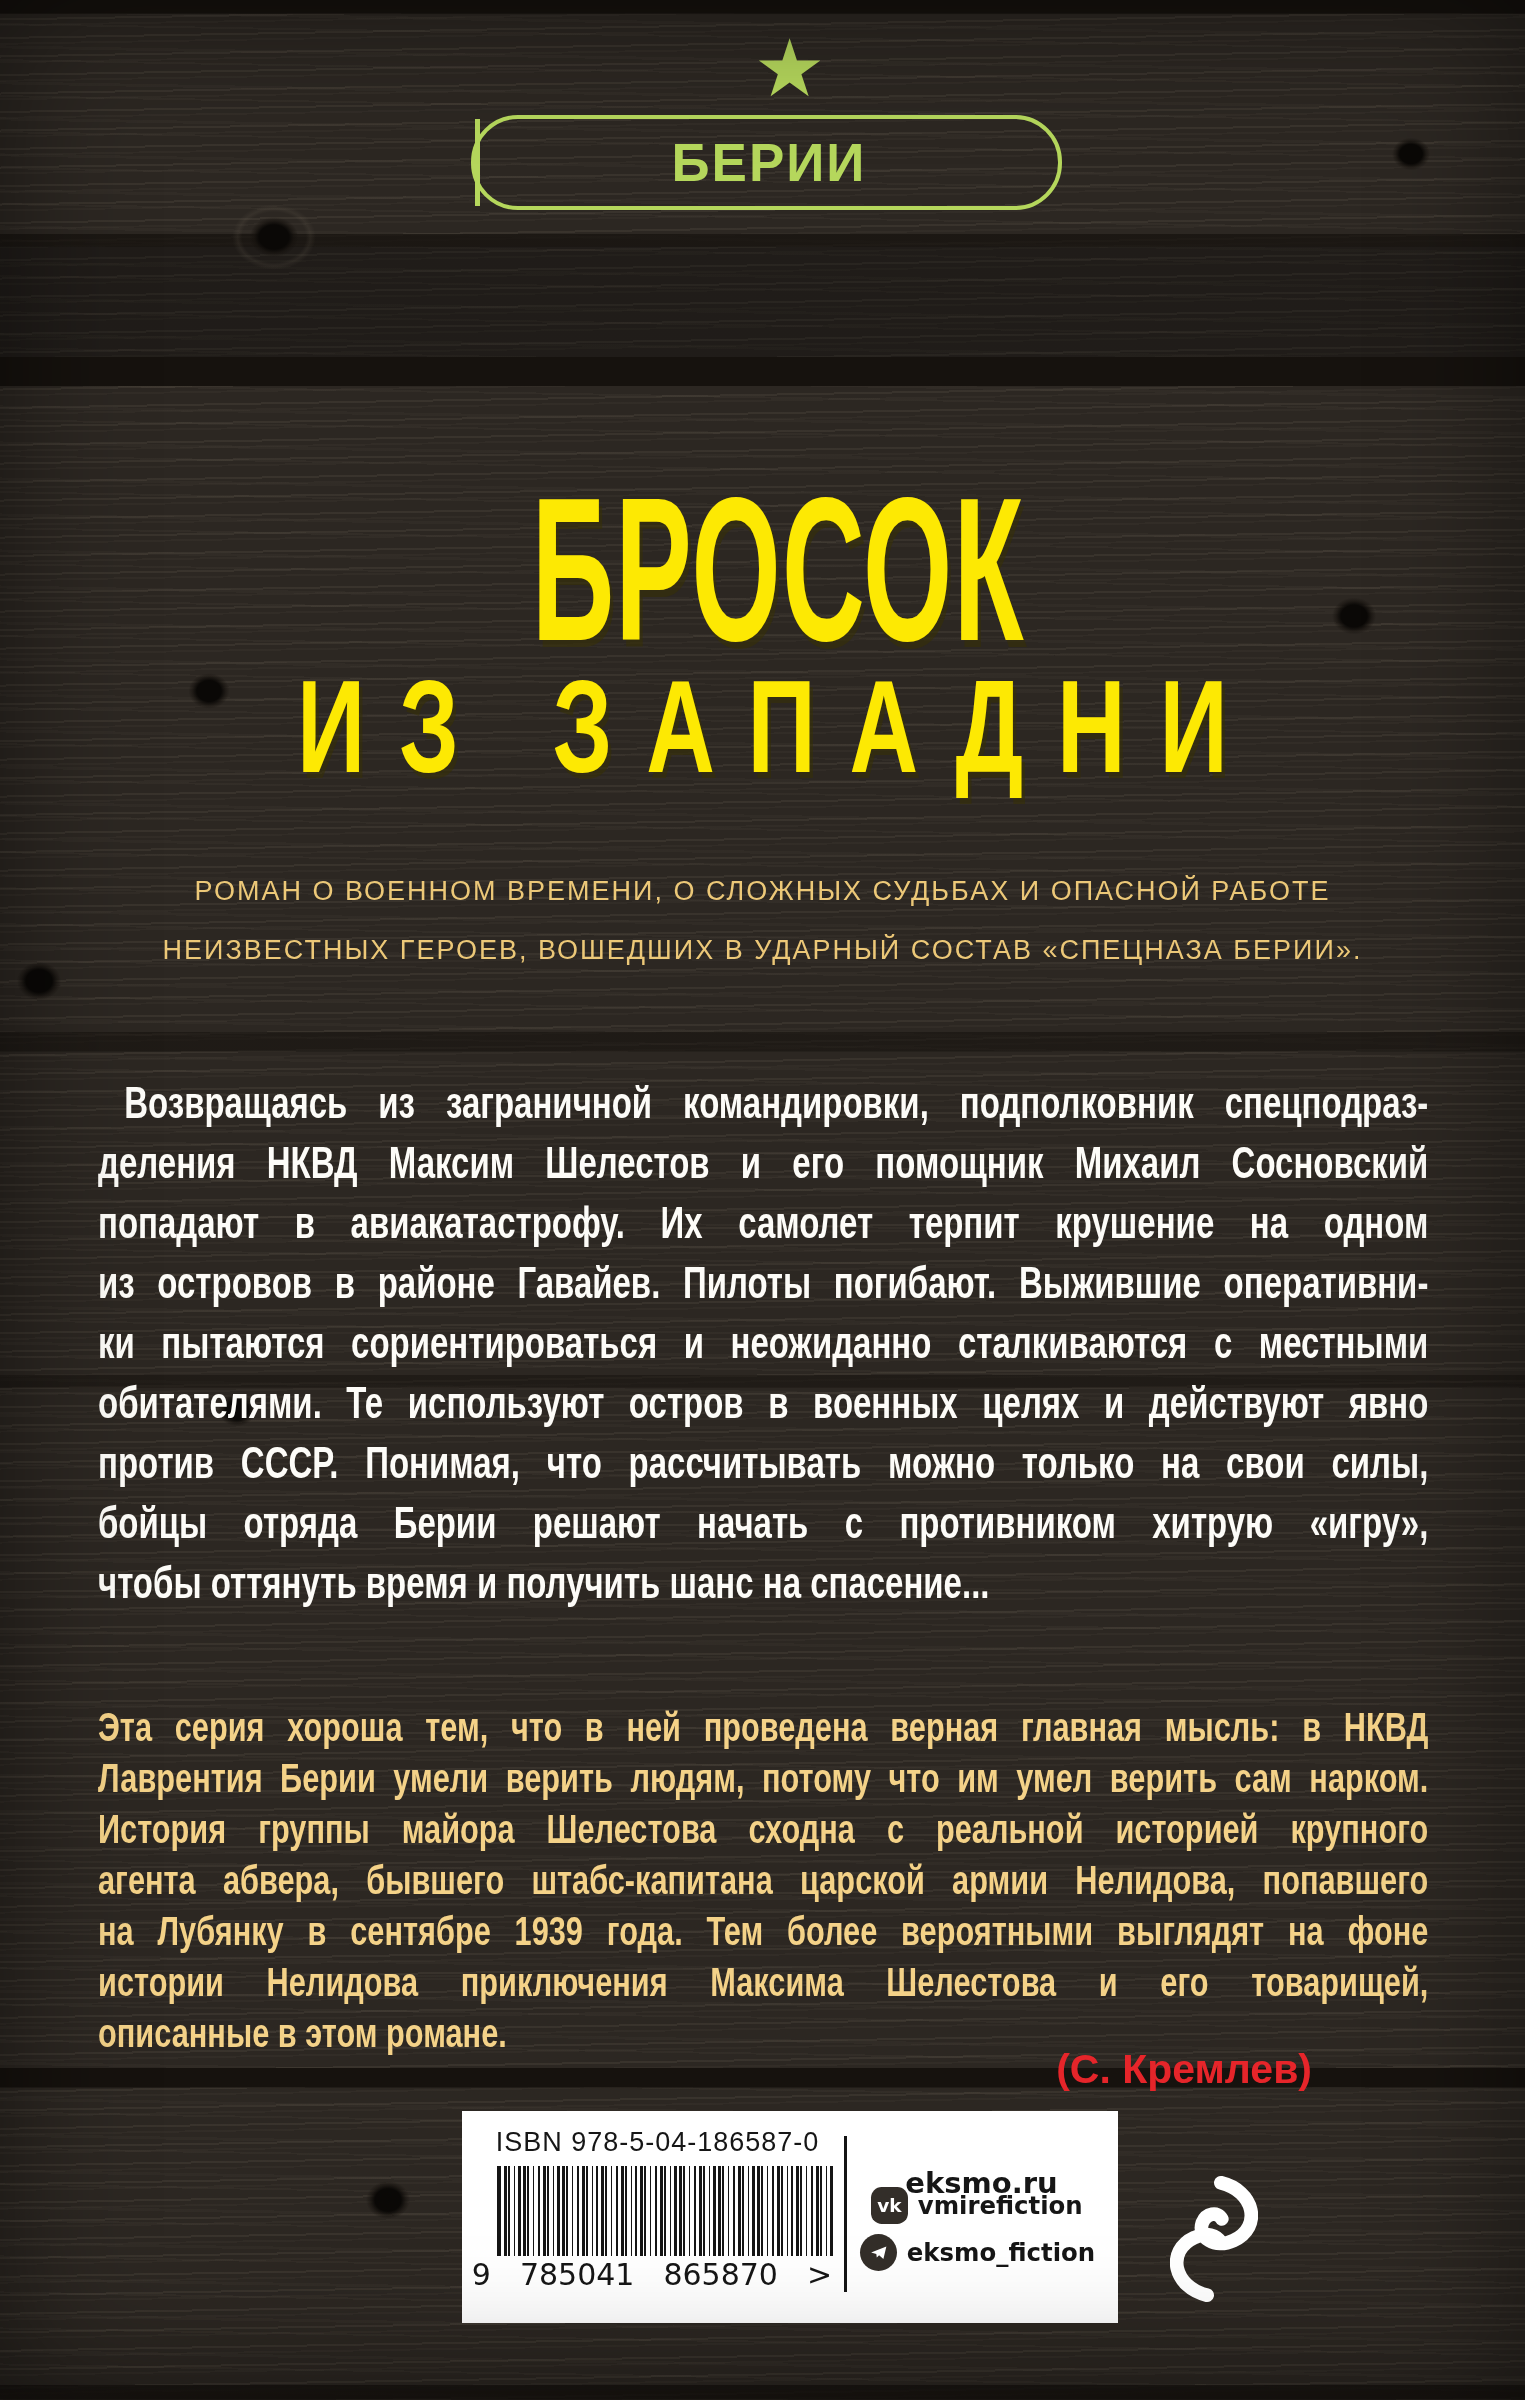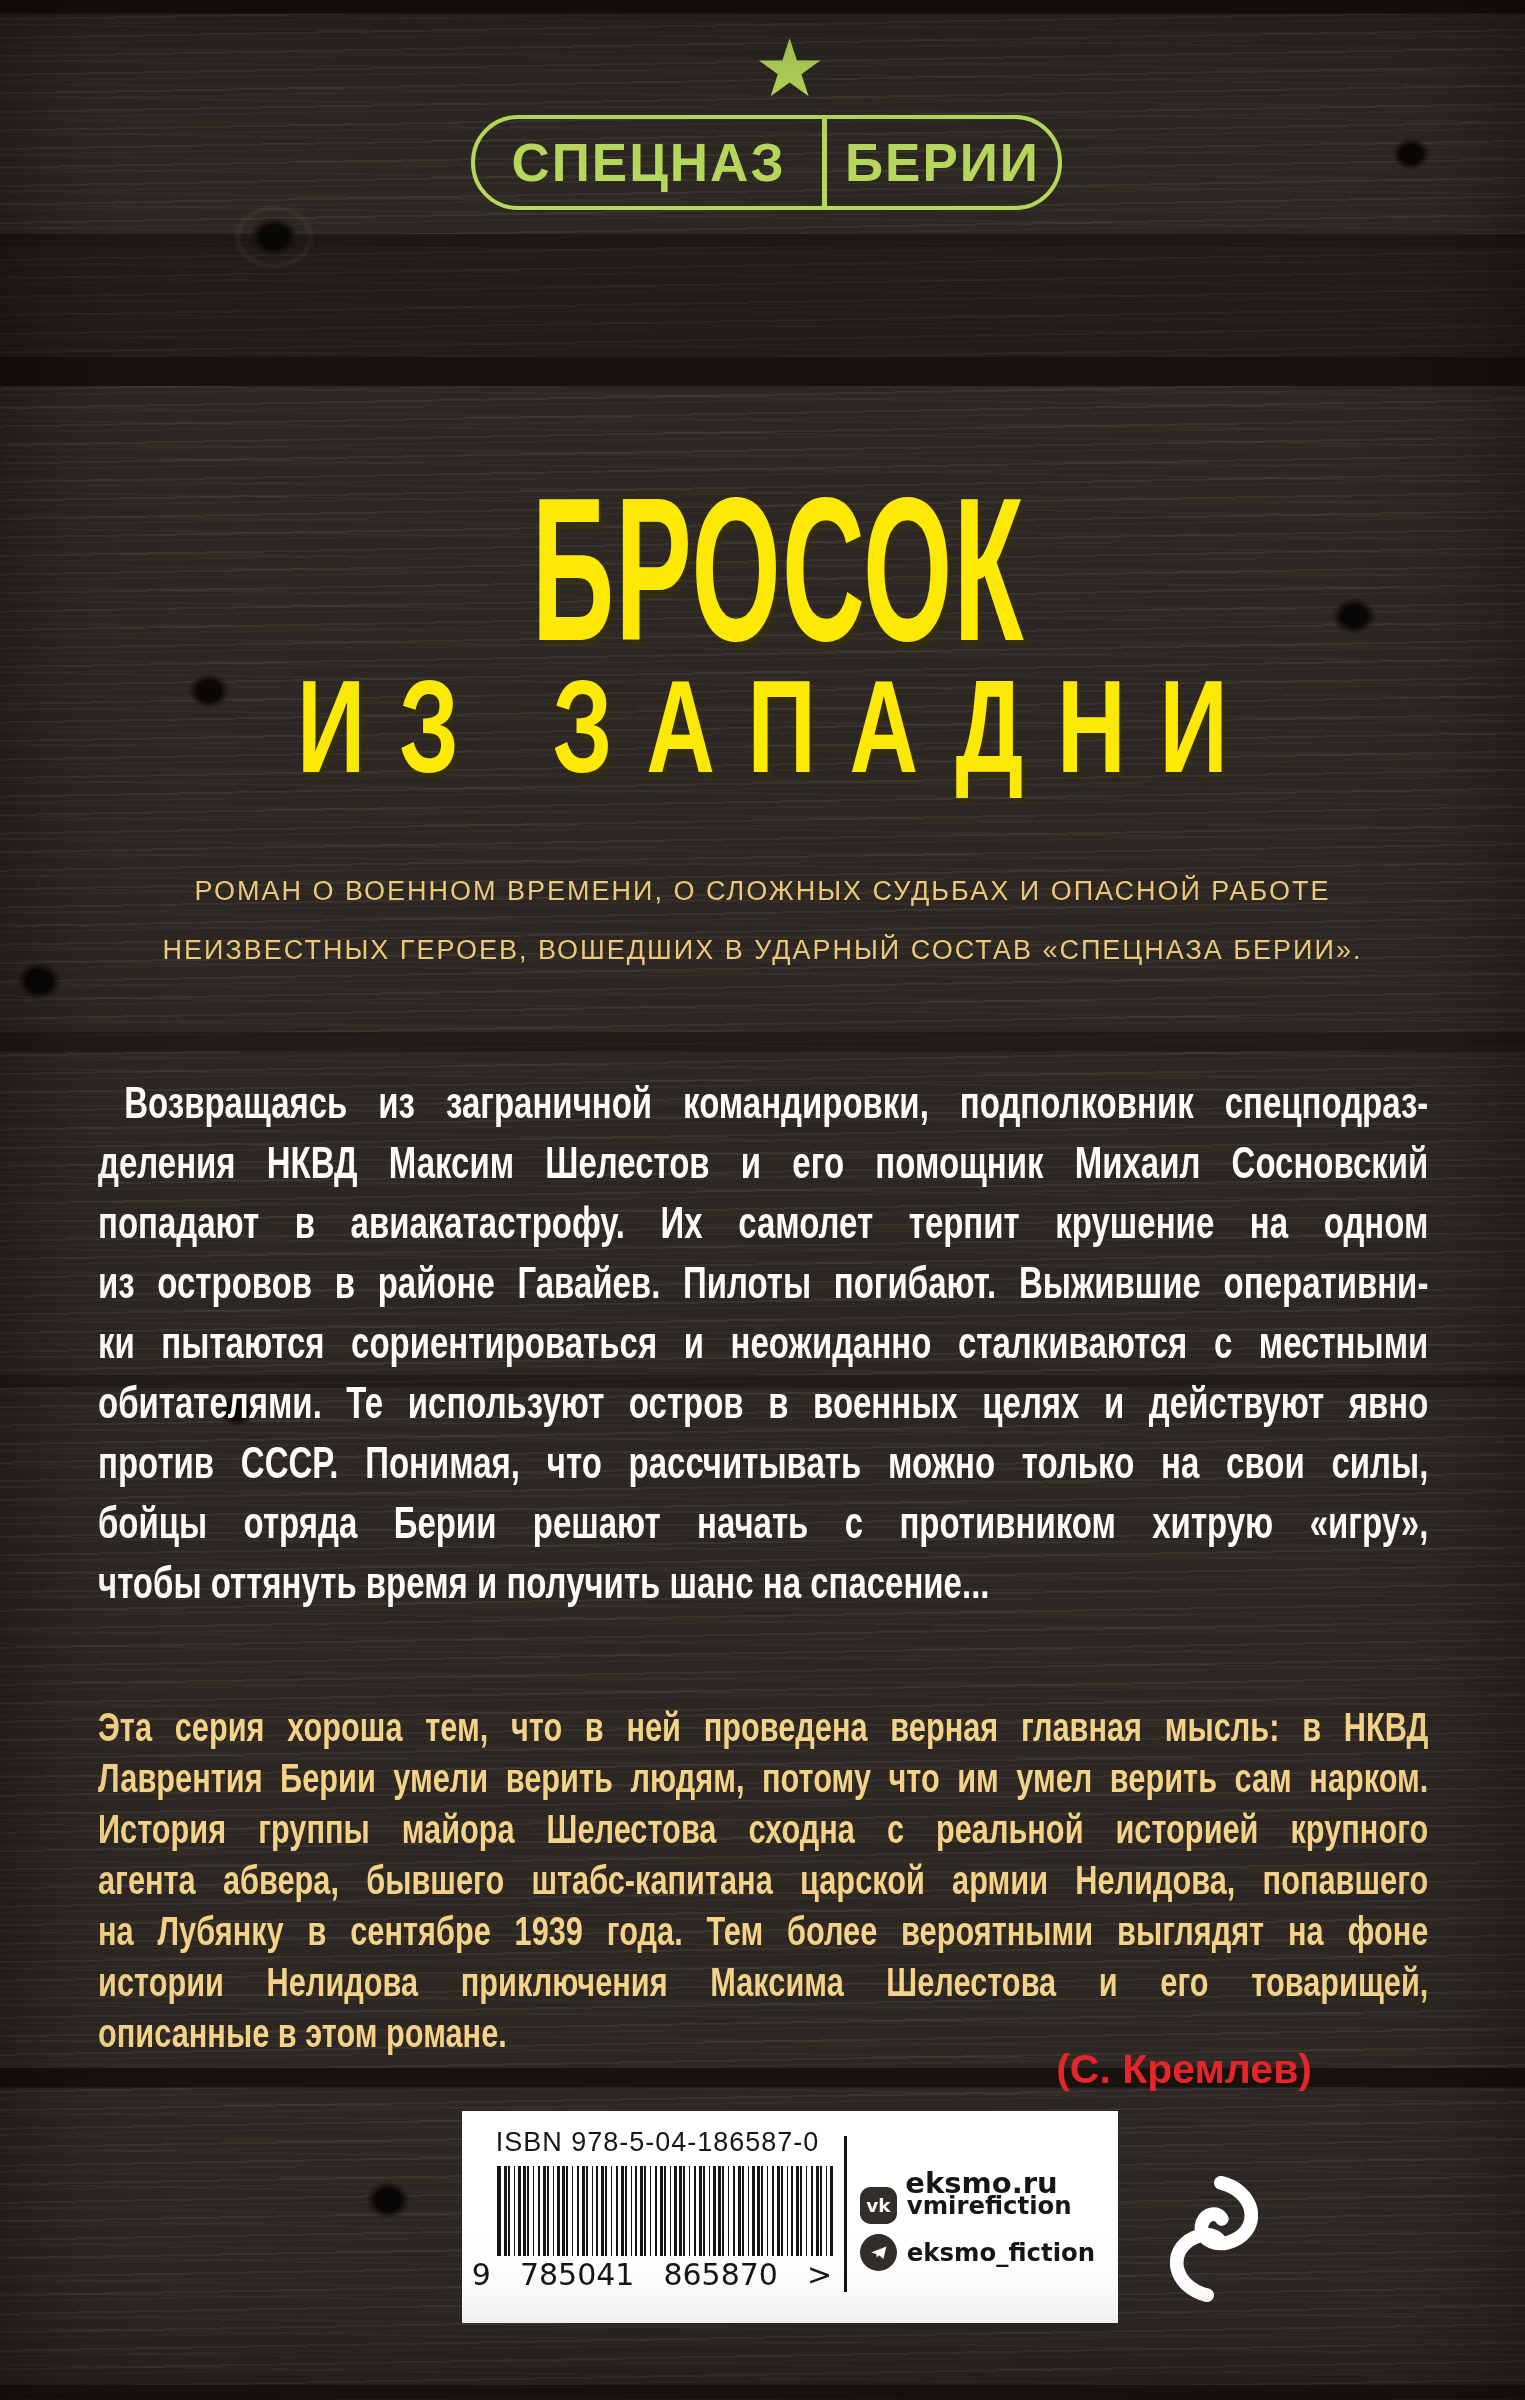--- a/index.html
+++ b/index.html
@@ -82,34 +82,33 @@
   .isbnbox .bars{position:absolute;left:35px;top:55px;width:332px;height:90px;
         border-left:2.9px solid #151515;border-right:2.9px solid #151515;
         background:repeating-linear-gradient(90deg,#151515 0 2px,#fff 2px 4.9px,#151515 4.9px 7.8px,#fff 7.8px 8.8px,#151515 8.8px 10.7px,#fff 10.7px 14.6px,#151515 14.6px 15.6px,#fff 15.6px 19.5px);}
   .isbnbox .digits{position:absolute;left:9.8px;top:146px;width:382px;display:flex;gap:29px;
         font-family:"DejaVu Sans",sans-serif;font-size:30px;}
   .isbnbox .vr{position:absolute;left:382px;top:25px;width:2.9px;height:156px;background:#141414;}
   .site{position:absolute;left:390px;top:31px;width:259px;text-align:center;
         font-family:"DejaVu Sans",sans-serif;font-weight:700;font-size:29px;margin-top:24px;}
   .handlerow{position:absolute;left:398px;width:259px;display:flex;align-items:center;gap:9.8px;
         font-family:"DejaVu Sans",sans-serif;font-weight:700;font-size:24.4px;}
-  .hr1{top:76px;} .hr2{top:123px;}
+  .hr1{top:76px;margin-left:11px;} .hr2{top:123px;}
   .sicon{width:37px;height:37px;background:#332e29;color:#fff;display:flex;align-items:center;justify-content:center;flex:0 0 37px;}
   .vk{border-radius:10.7px;font-weight:700;font-size:18.5px;font-family:"DejaVu Sans",sans-serif;}
   .tg{border-radius:50%;}
   .elogo{left:1170px;top:2173px;}
 </style>
 </head>
 <body>
 
 <div class="page">
 
   <div class="abs star" style="color:#b5d75c">★</div>
   <div class="abs badge" style="border-color:#b5d75c;color:#b5d75c;">
-    <div class="cell c1">СПЕЦНАЗ</div>
     <div class="sep" style="background:#b5d75c"></div>
     <div class="cell c2">БЕРИИ</div>
   </div>
 
   <div class="abs title1" style="color:#fde903;">
     <span>БРОСОК</span>
   </div>
   <div class="abs title2" style="color:#fde903;">
     <span>ИЗ ЗАПАДНИ</span>
   </div>

